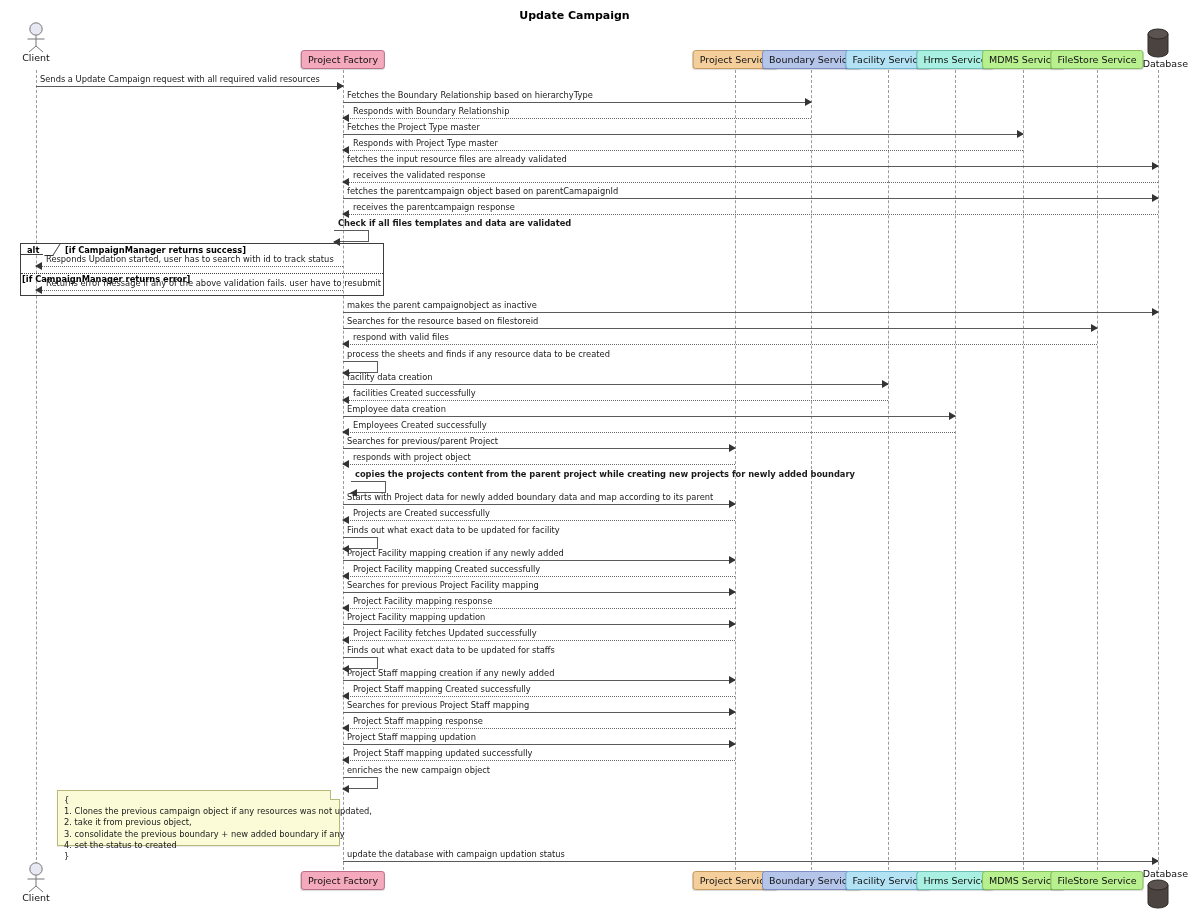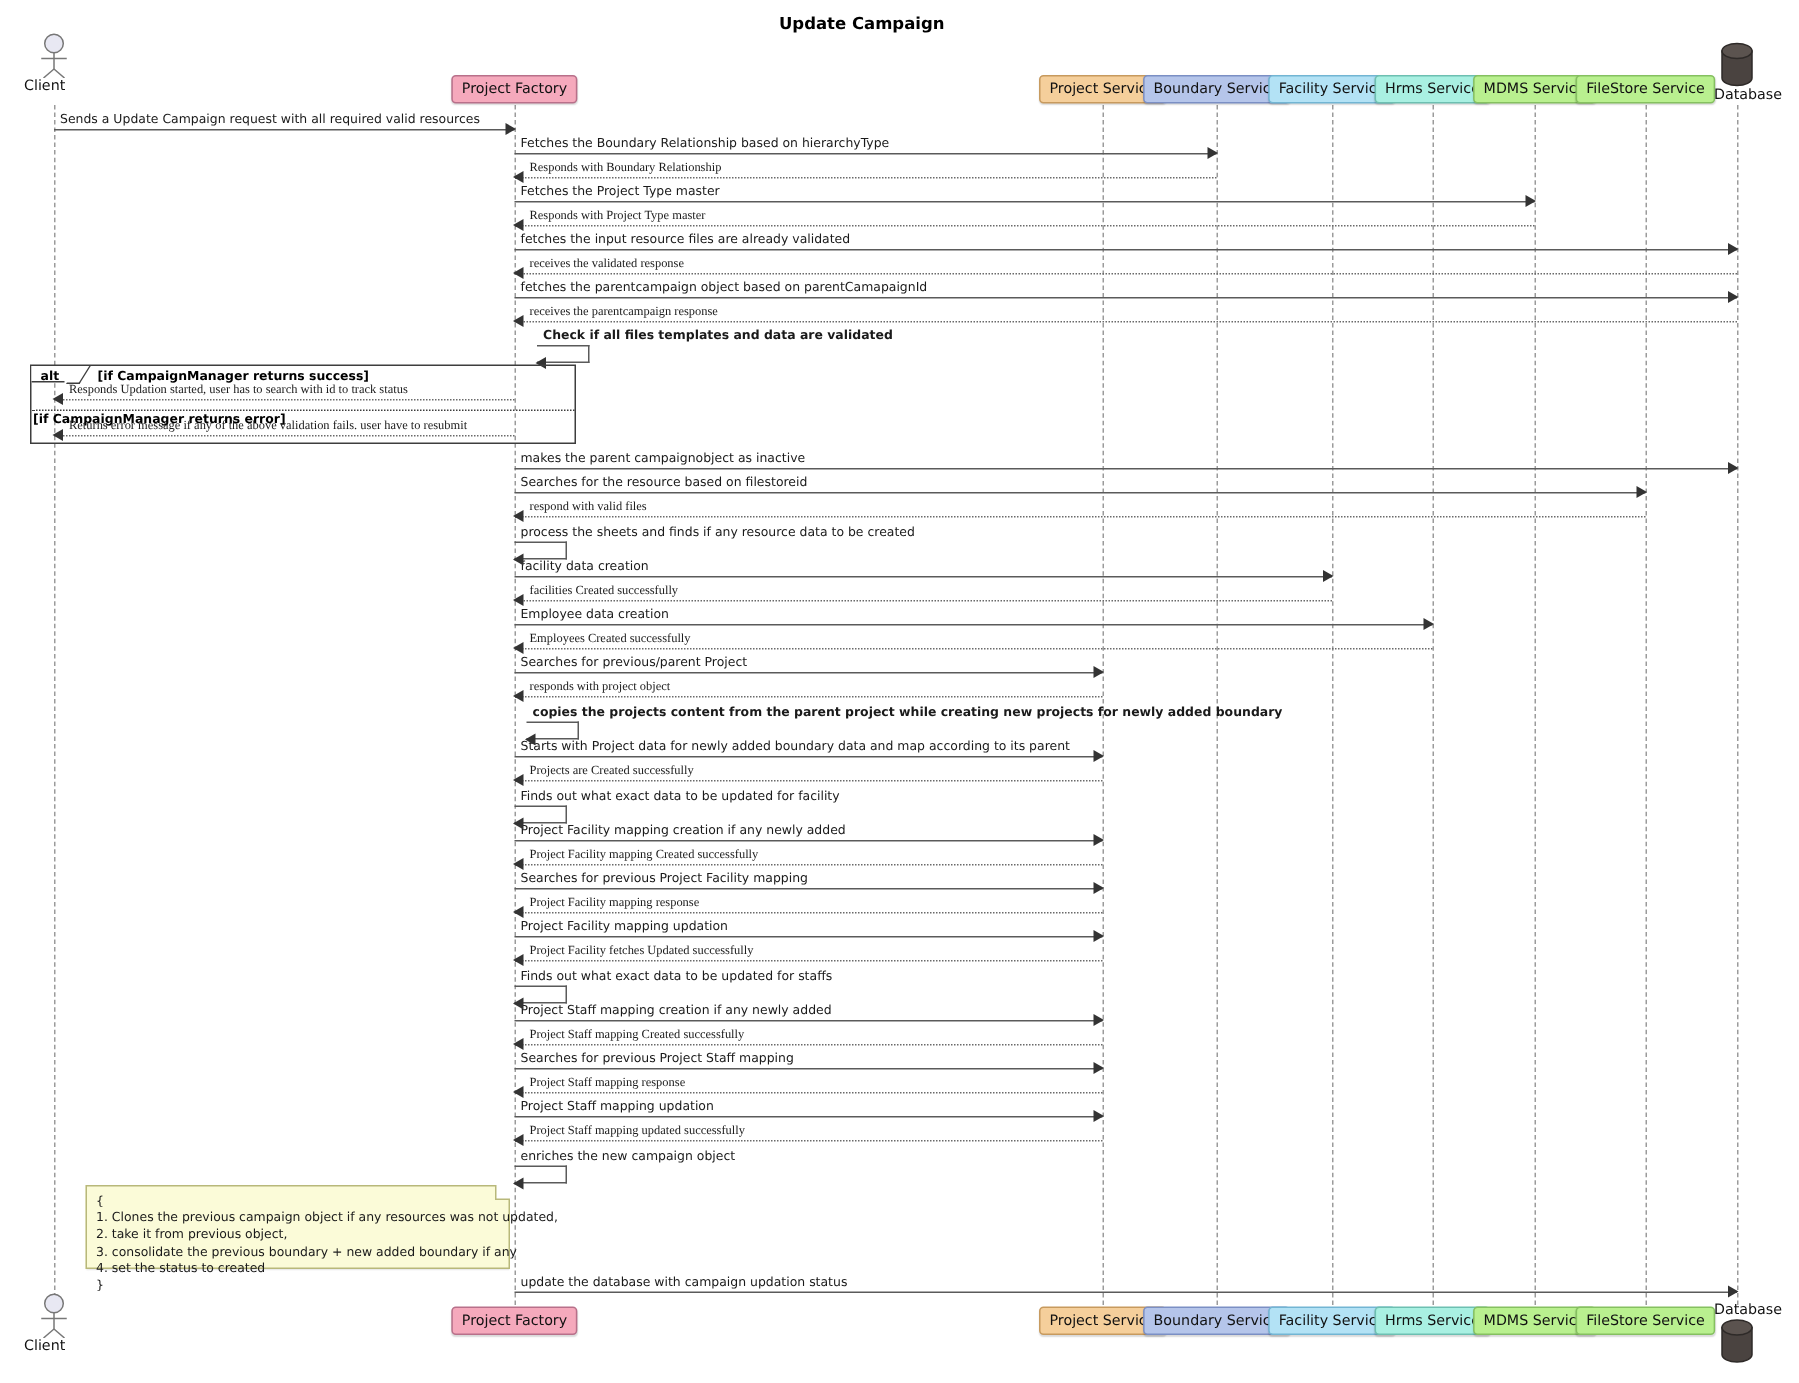--- a/index.html
+++ b/index.html
@@ -23,42 +23,42 @@
   
   .pbox{
     position:absolute;transform:translateX(-50%);
     border-radius:3px;border:1px solid #9a9a9a;
     font-size:9.5px;line-height:15px;height:15px;padding:1px 6px;
     white-space:nowrap;color:#111;text-align:center;
     box-shadow:0 1px 1px rgba(0,0,0,0.15);
   }
 
   
-  .actor{position:absolute;transform:translateX(-50%);width:40px;}
+  .actor{position:absolute;transform:translateX(-50%);width:40px;text-align:center;}
   .actor svg{display:block;margin:0 auto;}
   .actor .alabel{font-size:9.5px;color:#111;margin-top:0px;}
 
   
   .db{position:absolute;transform:translateX(-50%);width:60px;text-align:right;}
   .db svg{display:block;margin:0 auto;}
   .db .dlabel{font-size:9.5px;color:#111;}
 
   
   .msg{position:absolute;height:0;}
   .msg .line{position:absolute;left:0;top:0;height:0;width:100%;}
   .msg.solid .line{border-top:1px solid #5a5a5a;}
   .msg.dashed .line{border-top:1px dotted #6a6a6a;}
   .msg .lbl{
     position:absolute;bottom:2px;font-size:8.3px;color:#1a1a1a;white-space:nowrap;
   }
   .msg .head{position:absolute;top:-4px;width:0;height:0;}
   .msg.right .head{right:-1px;border-top:4px solid transparent;border-bottom:4px solid transparent;border-left:7px solid #333;}
   .msg.left  .head{left:-1px;border-top:4px solid transparent;border-bottom:4px solid transparent;border-right:7px solid #333;}
   .msg.right .lbl{left:4px;}
-  .msg.left  .lbl{left:10px;font-family:Liberation Serif, serif;}
+  .msg.left  .lbl{left:10px;}
 
   
   .selfmsg{position:absolute;width:35px;height:12px;}
   .selfmsg .box{
     position:absolute;left:0;top:0;width:35px;height:12px;
     border:1px solid #5a5a5a;border-left:none;box-sizing:border-box;
   }
   .selfmsg .lbl{position:absolute;left:4px;bottom:14px;font-size:8.3px;color:#1a1a1a;white-space:nowrap;}
   .selfmsg .head{position:absolute;left:-1px;bottom:-4px;width:0;height:0;
     border-top:4px solid transparent;border-bottom:4px solid transparent;border-right:7px solid #333;}
@@ -317,21 +317,21 @@
       <div class="msg dashed left" style="left: 343px; top: 760px; width: 392px;">
         <div class="line"></div>
         <div class="head"></div>
         <div class="lbl">Project Staff mapping updated successfully</div>
       </div>
       <div class="msg solid right" style="left: 343px; top: 861px; width: 815px;">
         <div class="line"></div>
         <div class="head"></div>
         <div class="lbl">update the database with campaign updation status</div>
       </div>
-      <div class="selfmsg" style="left: 358px; top: 230px; font-weight: bold;">
+      <div class="selfmsg" style="left: 334px; top: 230px; font-weight: bold;">
         <div class="box"></div>
         <div class="head"></div>
         <div class="lbl">Check if all files templates and data are validated</div>
       </div>
       <div class="selfmsg" style="left: 343px; top: 361px;">
         <div class="box"></div>
         <div class="head"></div>
         <div class="lbl">process the sheets and finds if any resource data to be created</div>
       </div>
       <div class="selfmsg" style="left: 351px; top: 481px; font-weight: bold;">

